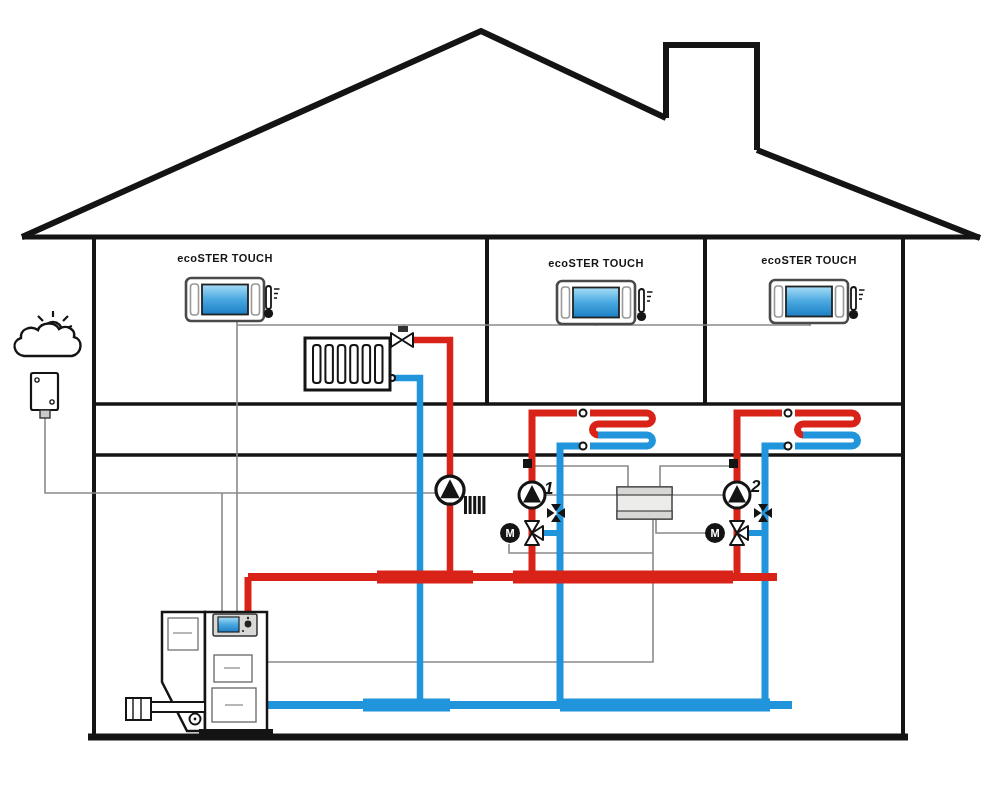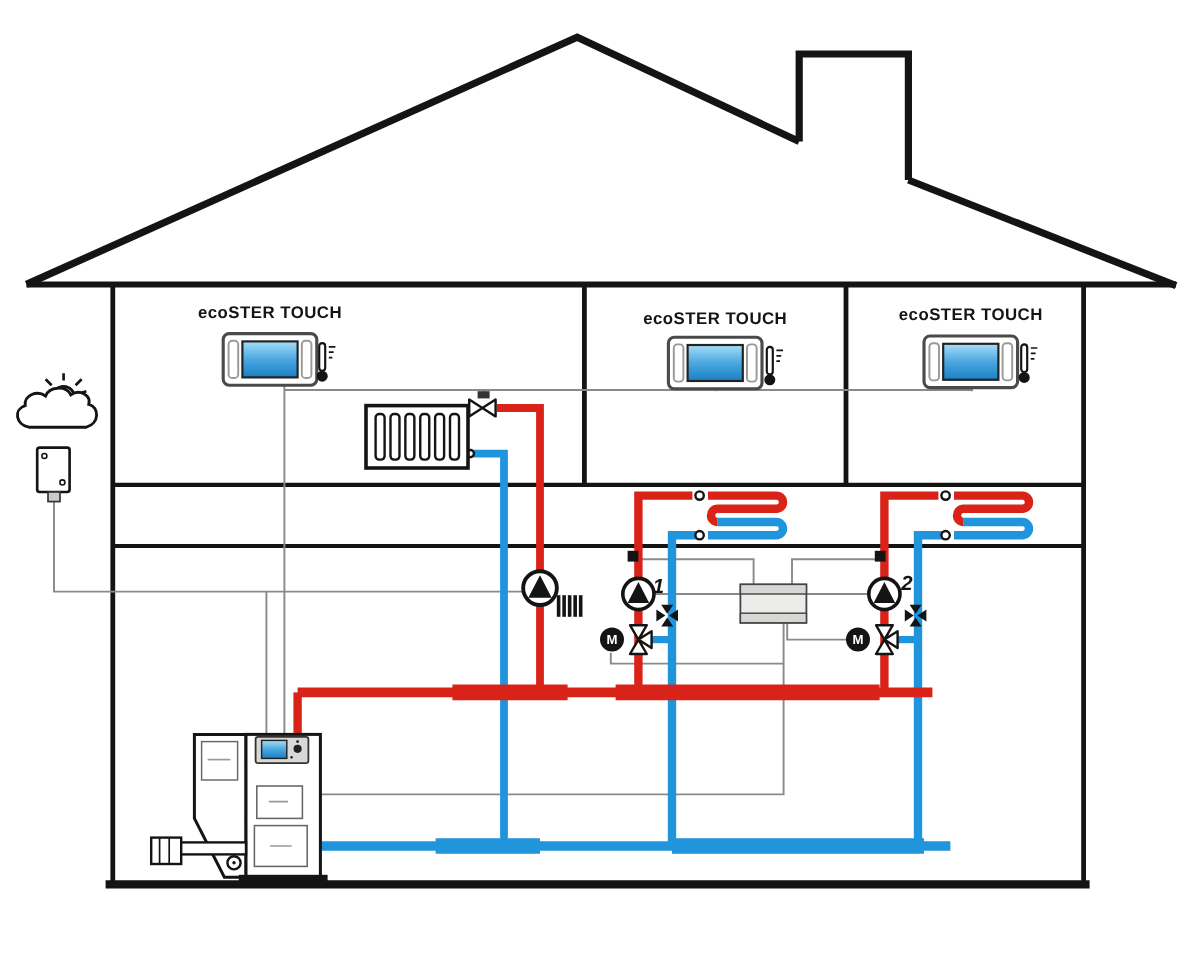--- a/index.html
+++ b/index.html
@@ -6,21 +6,21 @@
   .stage{position:relative;width:1000px;height:794px;background:#fff;overflow:hidden;
          font-family:"Liberation Sans",sans-serif;}
   .stage svg{position:absolute;left:0;top:0;}
   :root{--supply:#da2318;--return:#2095dc;--wire:#8a8a8a;--outline:#141414;}
   .bl{stroke:var(--outline);fill:none;}
   .w{stroke:var(--wire);stroke-width:1.6;fill:none;}
   .pr{stroke:var(--supply);fill:none;}
   .pb{stroke:var(--return);fill:none;}
   .fb{fill:var(--outline);}
   .plabel{position:absolute;width:160px;text-align:center;font-weight:bold;
-          font-size:14px;letter-spacing:.4px;color:#141414;}
+          font-size:11px;letter-spacing:.4px;color:#141414;}
   .pumpnum{position:absolute;font-weight:bold;font-style:italic;font-size:17px;color:#141414;}
   .mtxt{font:bold 11px "Liberation Sans",sans-serif;fill:#fff;text-anchor:middle;}
 </style>
 </head>
 <body>
 
 <div class="stage">
 <svg width="1000" height="794" viewBox="0 0 1000 794">
   <defs>
     <linearGradient id="scr" x1="0" y1="0" x2="0" y2="1">

